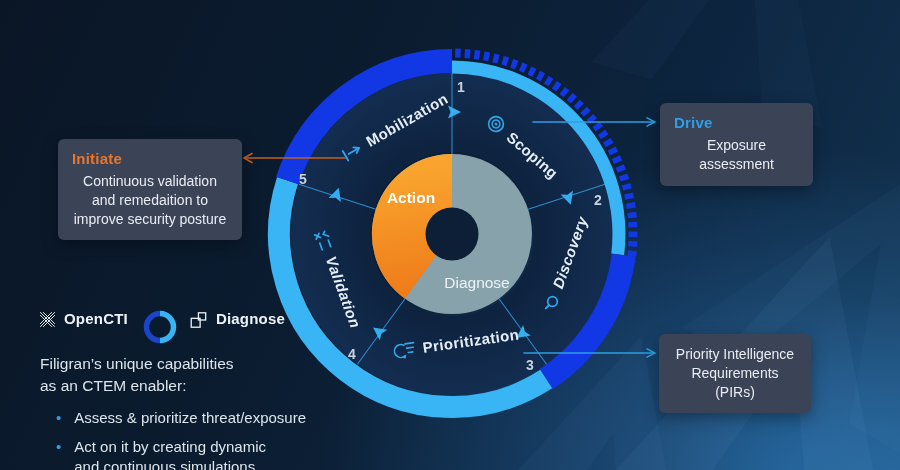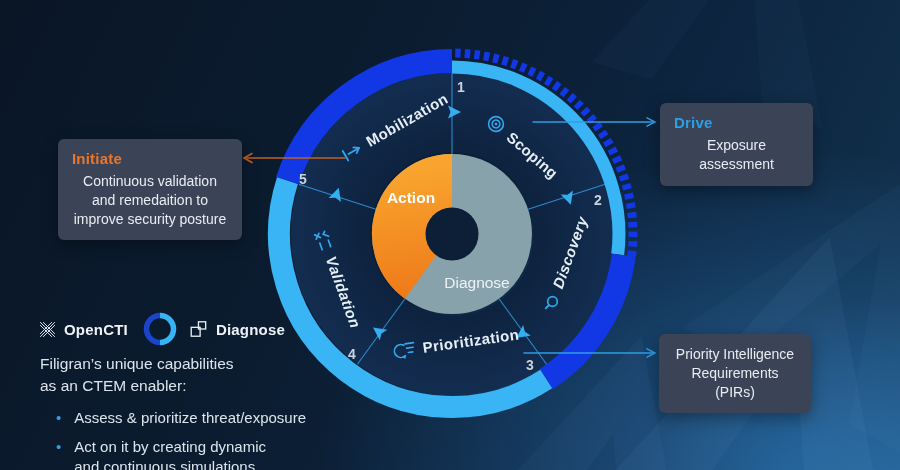--- a/index.html
+++ b/index.html
@@ -31,21 +31,21 @@
   }
   .callout .co-title{font-size:15px;font-weight:700;margin-bottom:5px;letter-spacing:.2px;}
   .callout .co-body{font-size:14px;color:#e9edf2;line-height:1.34;white-space:pre-line;text-align:center;}
   #box-initiate{left:58px;top:139px;width:184px;}
   #box-initiate .co-title{color:#e8772b;}
   #box-drive{left:660px;top:103px;width:153px;}
   #box-drive .co-title{color:#2e9fe4;}
   #box-enrich{left:659px;top:334px;width:152px;}
   #box-enrich .co-title{color:#2e9fe4;}
 
-  .logo-row{position:absolute;left:38px;top:310px;z-index:3;display:flex;align-items:center;height:38px;}
+  .logo-row{position:absolute;left:38px;top:310px;z-index:3;display:flex;height:38px;}
   .logo-label{color:#eef2f6;font-size:15px;font-weight:600;letter-spacing:.2px;}
   .lgap-s{width:7px;}.lgap-m{width:15px;}.lgap-l{width:12px;}
 
   .footer{position:absolute;left:40px;top:353px;z-index:3;color:#dde4eb;}
   .footer-heading{font-size:15.5px;line-height:1.42;white-space:pre-line;margin-bottom:11px;}
   .bullet-item{display:flex;margin:0 0 8px 16px;font-size:15px;line-height:1.38;}
   .bullet-dot{color:#2d9fe4;margin-right:13px;font-size:15px;line-height:1.38;}
   .bullet-text{white-space:pre-line;}
 </style>
 </head>

